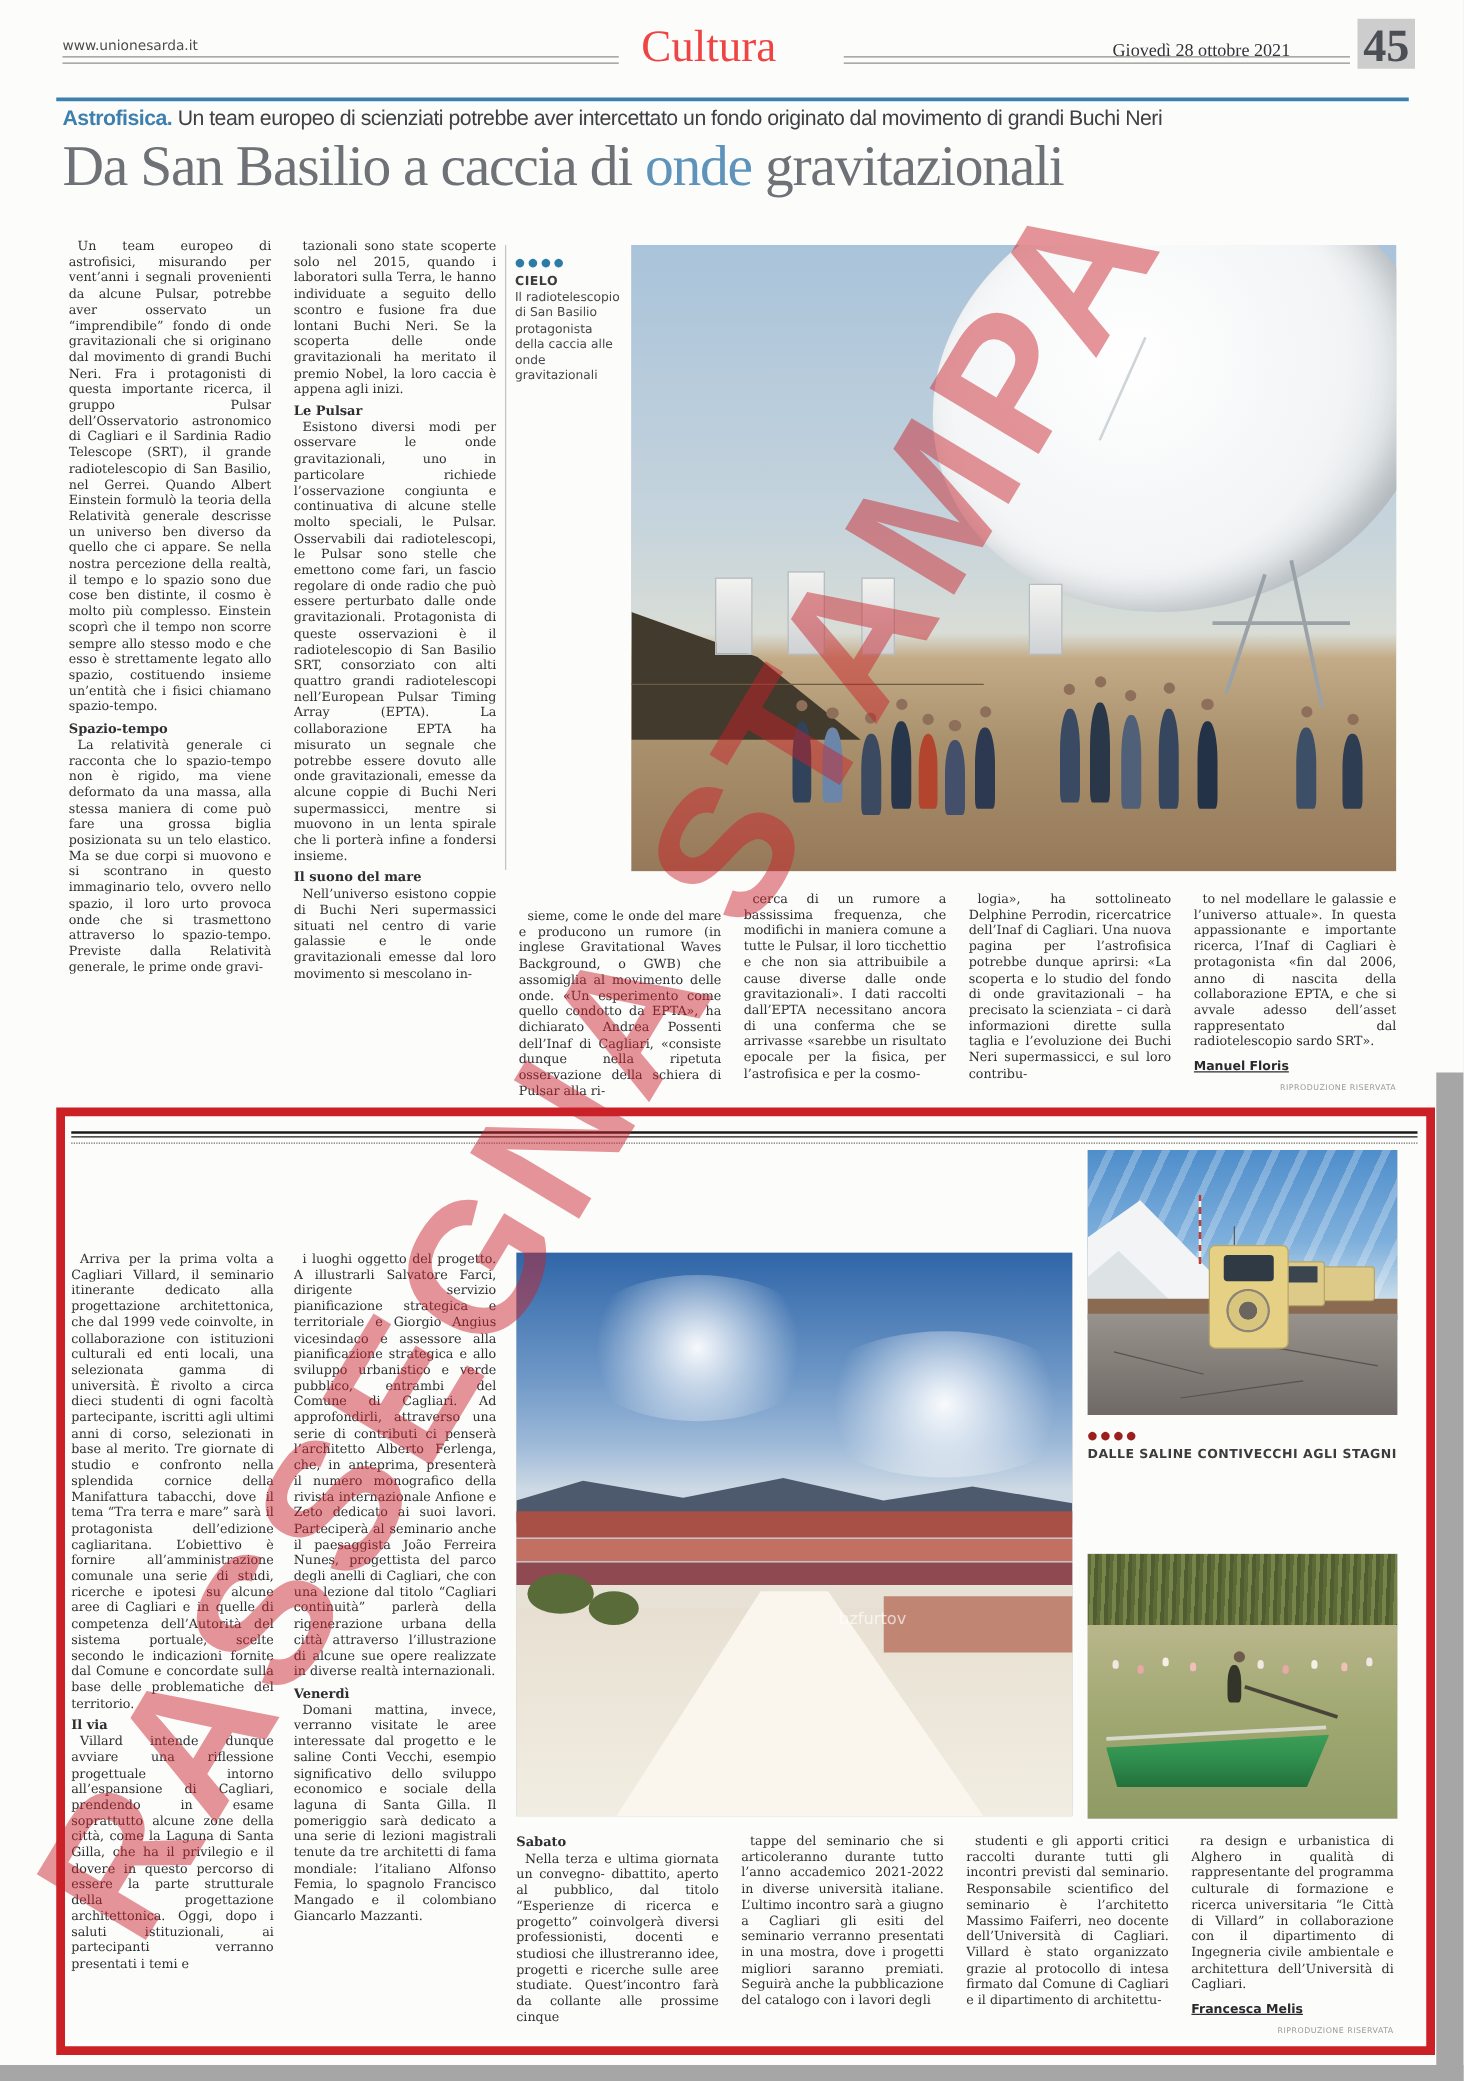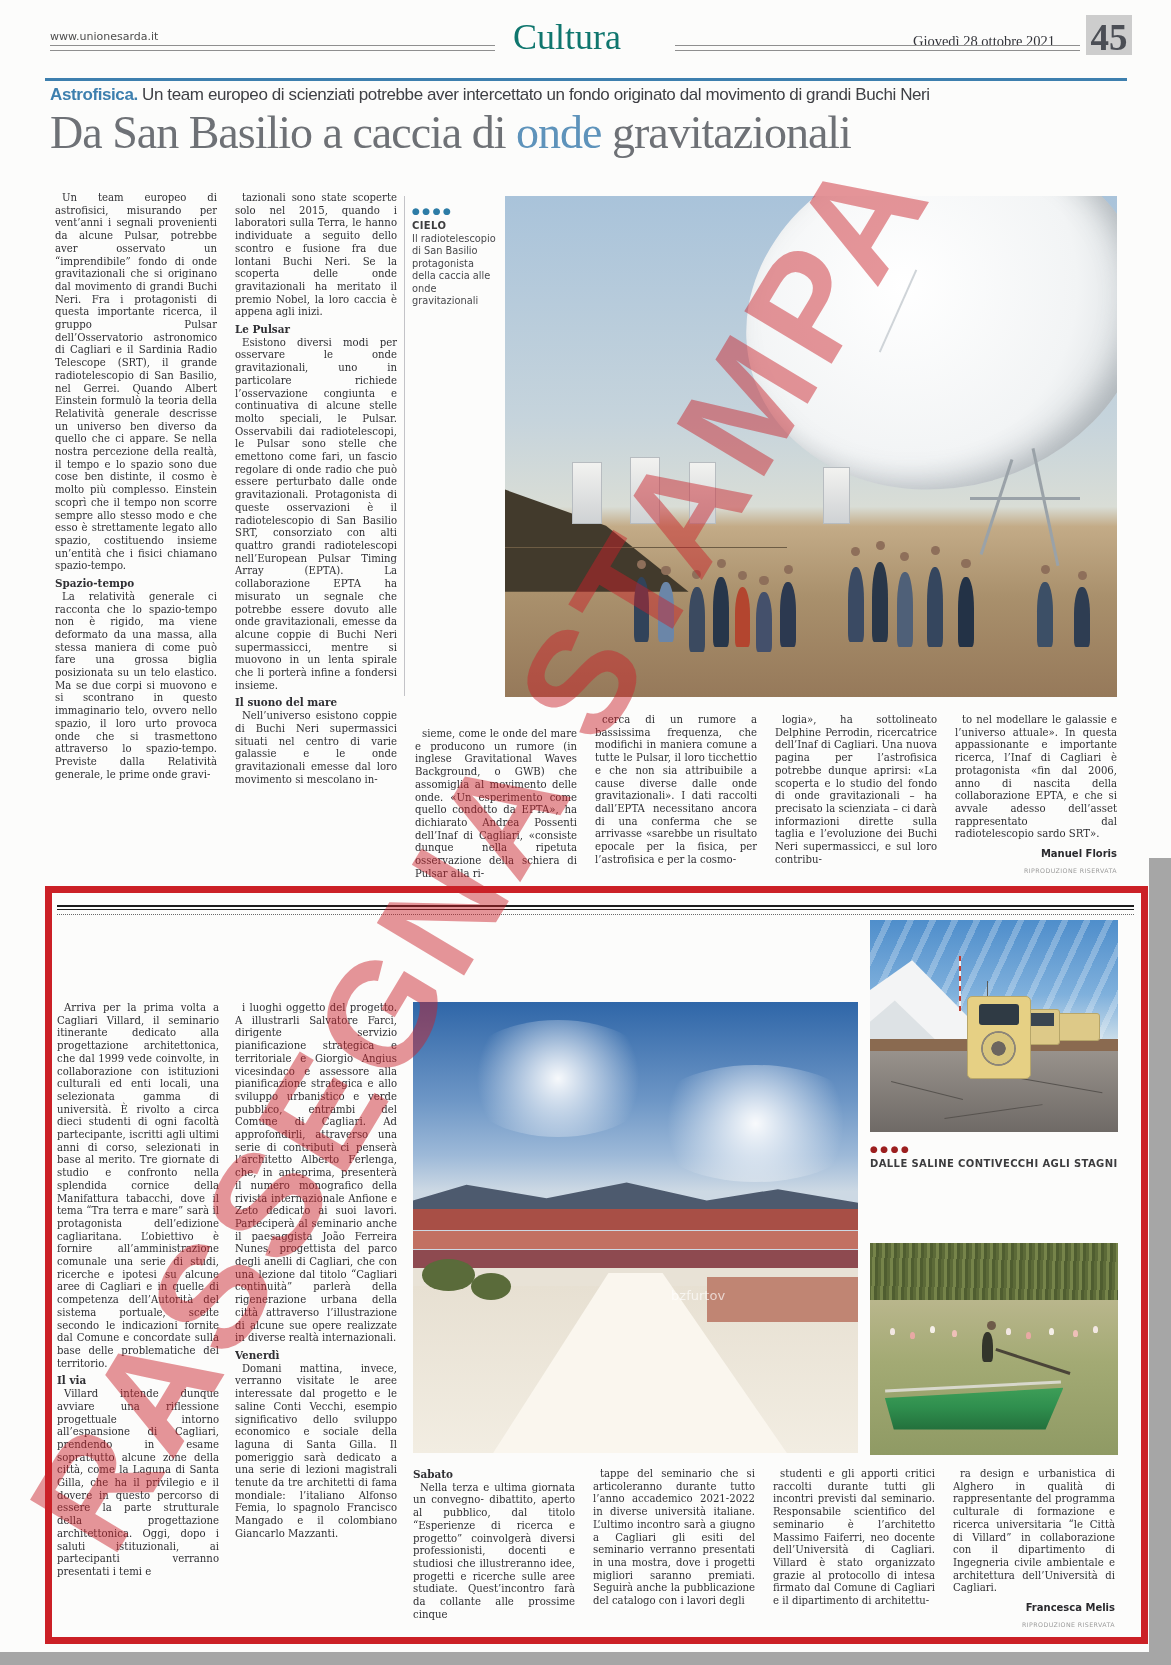--- a/index.html
+++ b/index.html
@@ -1,39 +1,39 @@
 <!DOCTYPE html>
 <html><head>
 <meta charset="utf-8">
 <style>
   html,body{margin:0;padding:0;background:#e9e9e7;}
   #page{position:relative;width:1171px;height:1665px;background:#fcfcfb;overflow:hidden;
         font-family:"DejaVu Serif",serif;}
   .abs{position:absolute;}
   
   .site-url{font-family:"DejaVu Sans",sans-serif;font-size:11px;color:#4c4c4c;}
-  .section-title{font-family:"Liberation Serif",serif;font-size:36px;color:#0f766e;text-align:center;}
+  .section-title{font-family:"Liberation Serif",serif;font-size:36px;color:#ef4444;text-align:center;}
   .page-date{font-family:"Liberation Serif",serif;font-size:14.5px;color:#33343a;}
   .folio-box{background:#cdcdcd;color:#4b4e55;font-family:"Liberation Serif",serif;
              font-weight:bold;font-size:37px;text-align:center;line-height:46px;}
   .dbl-rule{height:4px;border-top:1.6px solid #8f8f8f;border-bottom:1.6px solid #8f8f8f;}
   
   .rule-blue{background:#3d7fae;height:2.5px;}
   .kicker{font-family:"Liberation Sans",sans-serif;font-size:17px;letter-spacing:-0.4px;color:#3f4045;white-space:nowrap;}
   .kicker b{font-weight:bold;}
   .k-blue{color:#3d7fae;font-weight:bold;}
   .k-red{color:#c41d22;font-weight:bold;}
   .headline1{font-family:"Liberation Serif",serif;font-size:46px;letter-spacing:-1px;color:#6e7176;white-space:nowrap;}
   .headline1 .acc{color:#5e93bb;}
   .headline2{font-family:"Liberation Serif",serif;font-size:35px;letter-spacing:-0.5px;color:#1d1d20;white-space:nowrap;}
   
   .col{width:162px;font-size:10.15px;line-height:12.7px;text-align:justify;color:#2f2f33;overflow:hidden;}
   .col p{margin:0;text-indent:7px;}
   .subhead{font-weight:bold;font-size:10.4px;margin:4px 0 1px 0;text-align:left;}
-  .author{font-family:"DejaVu Sans",sans-serif;font-weight:bold;font-size:10px;color:#2a2a2e;text-align:right;margin-top:7px;}
+  .author{font-family:"DejaVu Sans",sans-serif;font-weight:bold;font-size:10px;color:#2a2a2e;margin-top:7px;text-decoration:underline;}
   .repro{font-family:"DejaVu Sans",sans-serif;font-size:6.3px;color:#9a9a9a;text-align:right;letter-spacing:0.4px;margin-top:4px;}
   .vdivider{width:1px;background:#c3c3c7;}
   
   .dots{font-size:9px;letter-spacing:2.5px;}
   .dots-blue{color:#2d7ca6;} .dots-red{color:#9c1f1f;}
   .capkick{font-family:"DejaVu Sans",sans-serif;font-weight:bold;font-size:10px;letter-spacing:0.4px;color:#3c3c3e;}
   .captext{font-family:"DejaVu Sans",sans-serif;font-size:9.8px;line-height:12.4px;color:#47474b;text-align:left;}
   
   .redbox{border:7px solid #cb2026;box-sizing:border-box;background:transparent;}
   .rule-black{background:#1b1b1b;}
@@ -95,21 +95,21 @@
              font-size:148px;letter-spacing:8px;color:rgba(201,32,40,0.47);z-index:9;pointer-events:none;}
   .scan-gray{background:#a6a6a6;}
 </style>
 </head>
 <body>
 
 <div id="page">
 
   <div class="abs site-url" style="left:50px;top:30px;">www.unionesarda.it</div>
   <div class="abs section-title" style="left:513px;top:16px;">Cultura</div>
-  <div class="abs page-date" style="left:890px;top:33px;width:188px;text-align:center;">Giovedì 28 ottobre 2021</div>
+  <div class="abs page-date" style="left:890px;top:33px;width:188px;text-align:left;">Giovedì 28 ottobre 2021</div>
   <div class="abs folio-box" style="left:1086px;top:15px;width:46px;height:40px;">45</div>
   <div class="abs dbl-rule" style="left:50px;top:45px;width:445px;"></div>
   <div class="abs dbl-rule" style="left:675px;top:45px;width:405px;"></div>
 
   <div class="abs rule-blue" style="left:45px;top:78px;width:1082px;"></div>
   <div class="abs kicker" style="left:50px;top:85px;">
     <b class="k-blue">Astrofisica.</b><span> Un team europeo di scienziati potrebbe aver intercettato un fondo originato dal movimento di grandi Buchi Neri</span>
   </div>
   <div class="abs headline1" style="left:50px;top:106px;">
     <span>Da San Basilio a caccia di </span><span class="acc">onde</span><span> gravitazionali</span>

